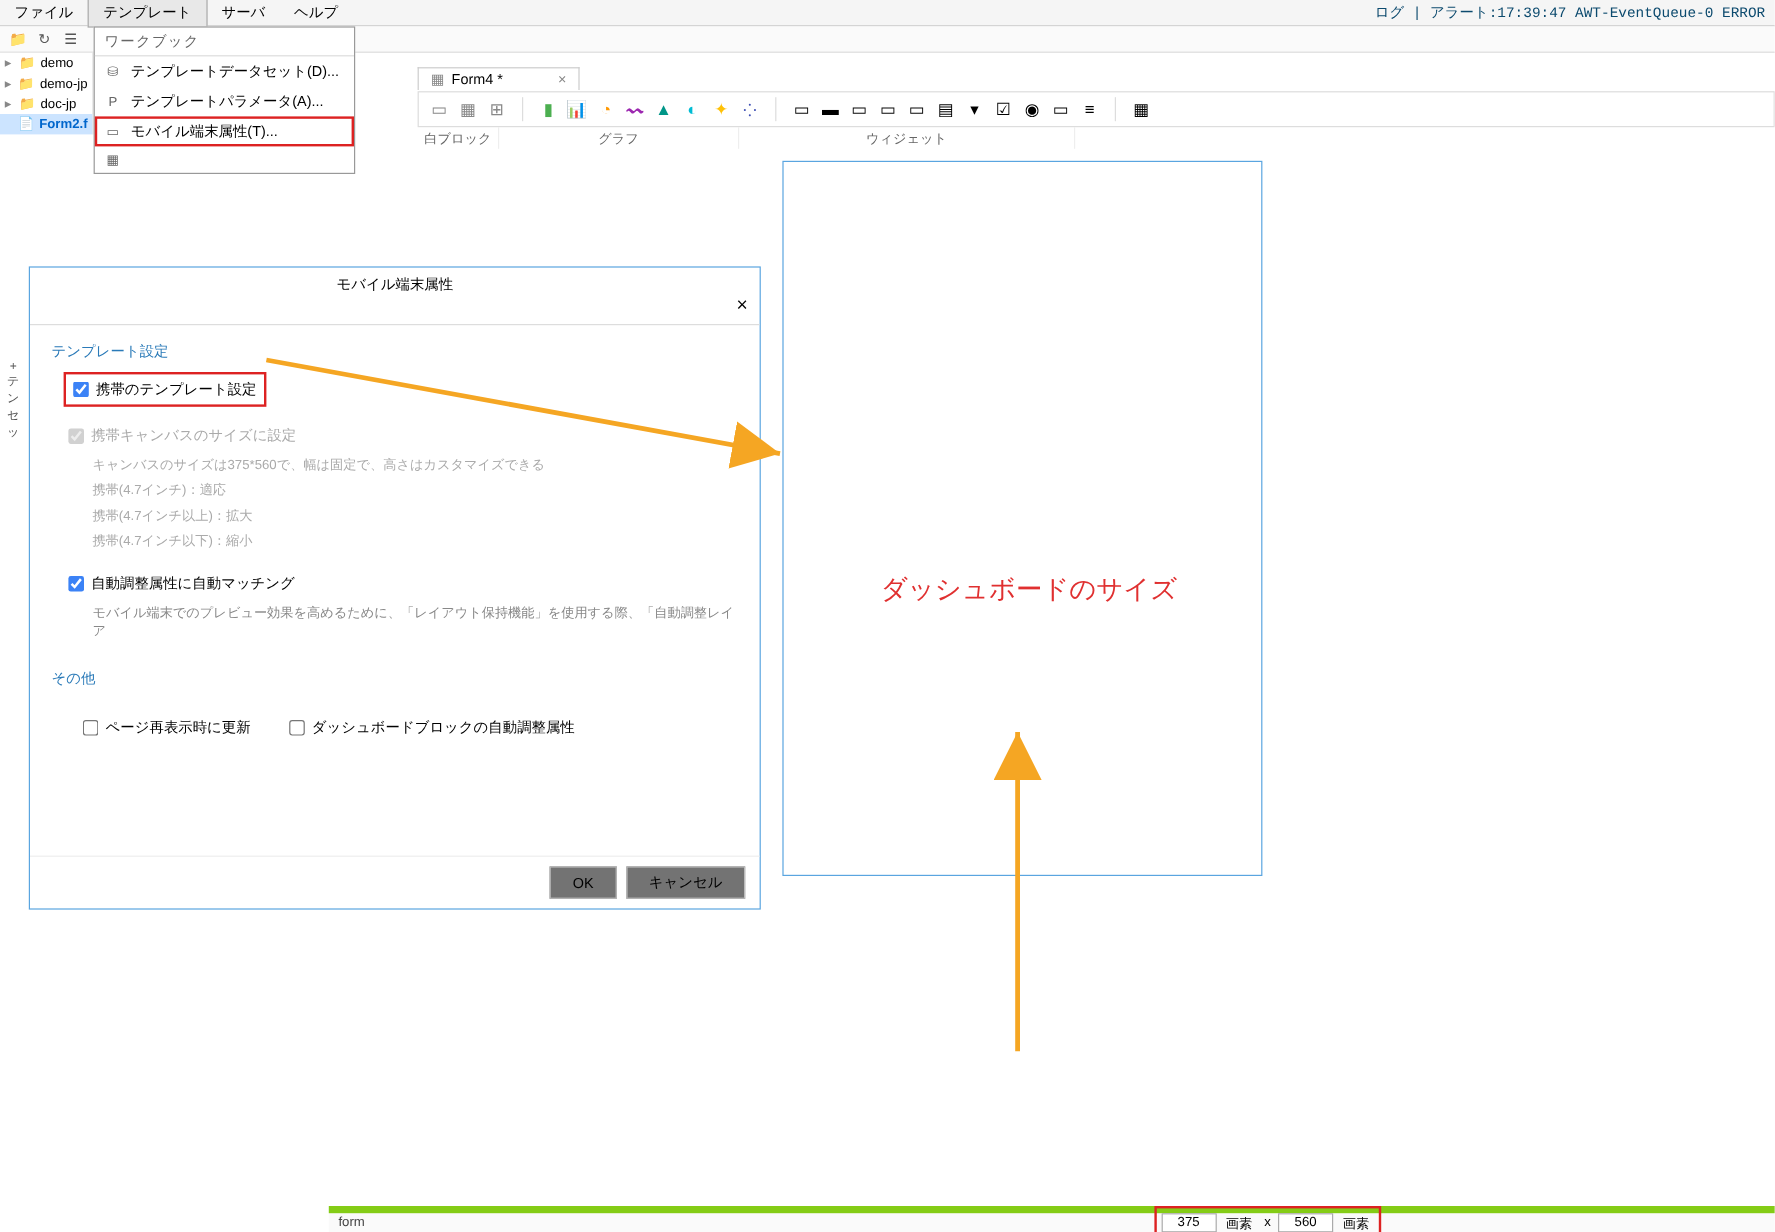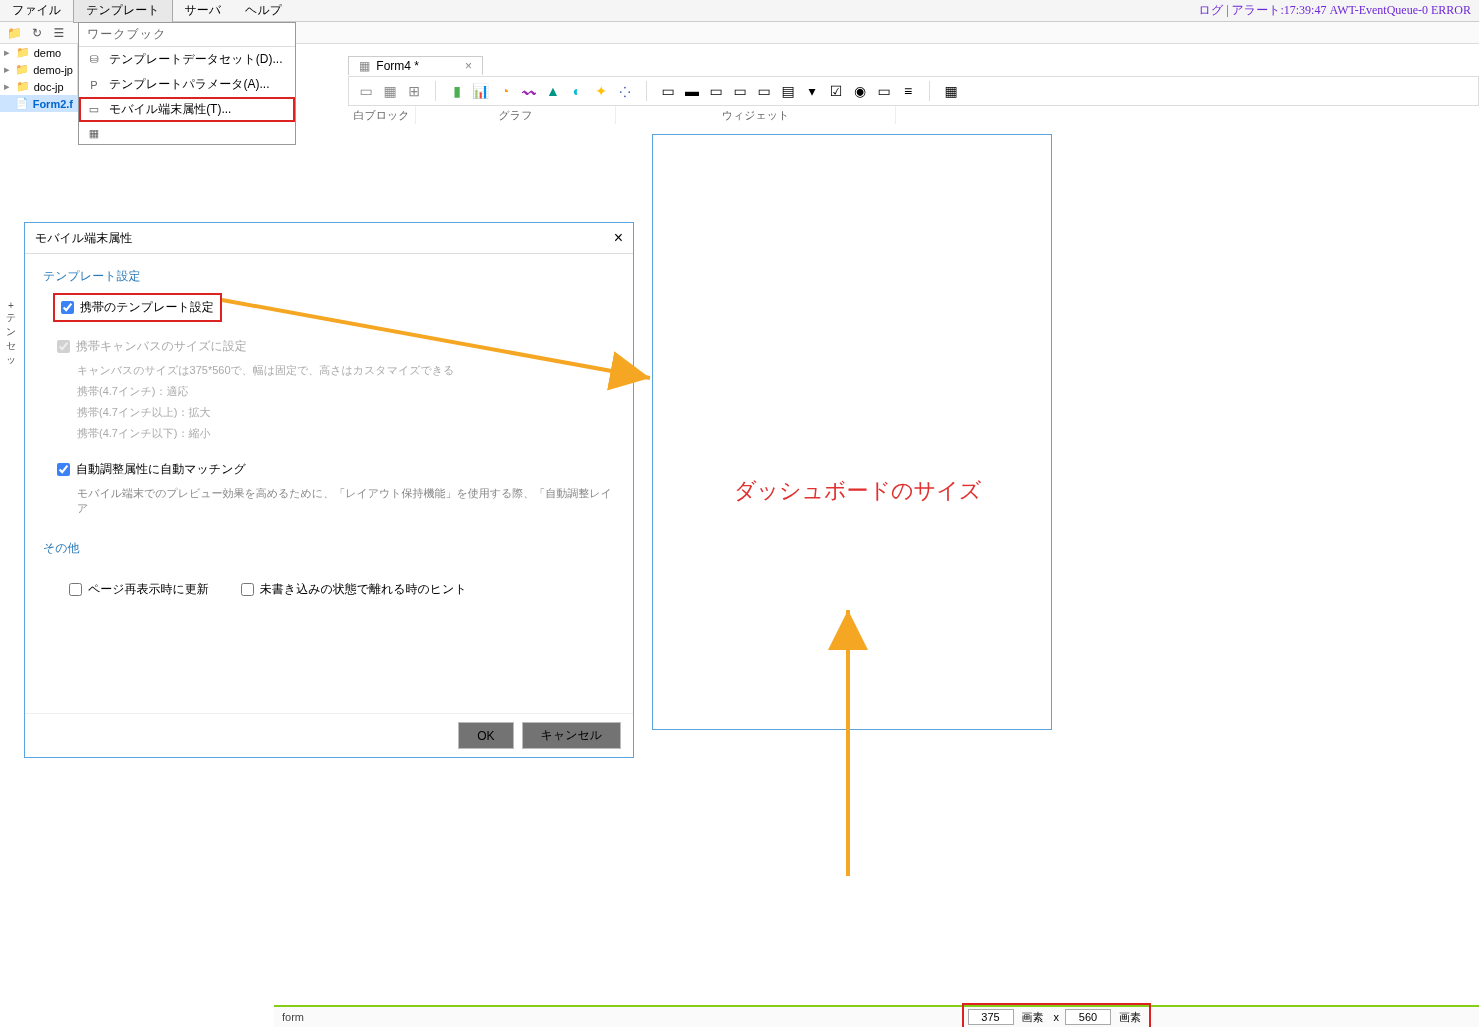--- a/index.html
+++ b/index.html
@@ -2,21 +2,21 @@
 <html><head>
 <meta charset="utf-8">
 <style>
 * { box-sizing: border-box; margin: 0; padding: 0; }
 body { font-family: "MS Gothic", "Meiryo", sans-serif; font-size: 12px; background: #fff; position: relative; width: 1479px; height: 1027px; overflow: hidden; }
 
 
 .menubar { display: flex; align-items: center; height: 22px; background: #f5f5f5; border-bottom: 1px solid #ccc; }
 .menubar .menu-item { padding: 3px 12px; cursor: pointer; }
 .menubar .menu-item.active { background: #e8e8e8; border: 1px solid #aaa; }
-.menubar .status { margin-left: auto; padding-right: 8px; font-family: Liberation Serif, serif; color: #6d28d9; }
+.menubar .status { margin-left: auto; padding-right: 8px; font-family: Liberation Mono, monospace; color: #0c4a6e; }
 
 
 .toolbar { display: flex; align-items: center; height: 22px; background: #fafafa; border-bottom: 1px solid #ddd; gap: 4px; padding: 0 6px; }
 .tb-btn { width: 18px; height: 16px; display: inline-flex; align-items: center; justify-content: center; color: #555; }
 
 
 .dropdown { position: absolute; top: 22px; left: 78px; width: 218px; background: #fff; border: 1px solid #999; z-index: 50; }
 .dropdown .dd-title { padding: 3px 8px; color: #666; border-bottom: 1px solid #ddd; letter-spacing: 1px; }
 .dropdown .dd-item { display: flex; align-items: center; padding: 4px 8px; gap: 8px; cursor: pointer; }
 .dropdown .dd-item.highlighted { outline: 2px solid #d22; outline-offset: -2px; }
@@ -46,38 +46,38 @@
 
 .canvas-area { position: absolute; top: 126px; left: 274px; right: 0; bottom: 22px; background: #fff; overflow: hidden; }
 .dashboard-frame { position: absolute; top: 8px; left: 378px; width: 400px; height: 596px; border: 1px solid #5aa5e0; background: #fff; }
 .dashboard-label { position: absolute; top: 350px; left: 460px; color: #e03030; font-size: 22px; font-family: "Meiryo", sans-serif; }
 
 
 .arrow-svg { position: absolute; pointer-events: none; z-index: 60; }
 
 
 .dialog { position: absolute; top: 222px; left: 24px; width: 610px; height: 536px; background: #fff; border: 1px solid #5aa5e0; z-index: 55; display: flex; flex-direction: column; }
-.dialog-title { display: flex; align-items: center; padding: 6px 10px; border-bottom: 1px solid #ddd; }
+.dialog-title { display: flex; align-items: center; padding: 6px 10px; border-bottom: 1px solid #ddd; flex-direction: column; }
 .dialog-title .close { margin-left: auto; font-size: 16px; cursor: pointer; }
 .dialog-body { flex: 1; padding: 14px 18px; overflow: hidden; position: relative; }
 .dialog-body .section-title { color: #2a7ab8; margin-bottom: 12px; }
 .dialog-body .check-row { display: flex; align-items: center; gap: 6px; margin-bottom: 8px; margin-left: 14px; }
 .dialog-body .check-row.boxed { outline: 2px solid #d22; outline-offset: 2px; padding: 2px 4px; display: inline-flex; }
 .dialog-body .sub-text { margin-left: 34px; color: #aaa; font-size: 11px; margin-bottom: 6px; }
 .dialog-body .desc { margin-left: 34px; color: #888; font-size: 11px; margin-top: 4px; }
 .dialog-body .other-row { margin-left: 14px; display: flex; gap: 20px; }
 .dialog-footer { padding: 8px 12px; display: flex; justify-content: flex-end; gap: 8px; border-top: 1px solid #eee; }
 .dialog-footer button { padding: 4px 18px; background: #737373; border: 1px solid #bbb; cursor: pointer; font-size: 12px; }
 
 
 .left-strip { position: absolute; top: 300px; left: 2px; width: 18px; font-size: 10px; color: #555; }
 .left-strip div { writing-mode: horizontal-tb; text-align: center; }
 
 
-.statusbar { position: absolute; bottom: 0; left: 274px; right: 0; height: 22px; border-top: 2px solid #84cc16; background: #fafafa; display: flex; align-items: center; padding: 0 8px; font-size: 11px; }
+.statusbar { position: absolute; bottom: 0; left: 274px; right: 0; height: 22px; border-top: 6px solid #84cc16; background: #fafafa; display: flex; align-items: center; padding: 0 8px; font-size: 11px; }
 .statusbar .form-label { color: #444; }
 .size-inputs { position: absolute; right: 330px; display: flex; align-items: center; gap: 4px; outline: 2px solid #d22; padding: 1px 4px; }
 .size-inputs input { width: 46px; text-align: center; border: 1px solid #aaa; padding: 1px 2px; font-size: 11px; }
 .size-inputs .unit { padding: 4px 4px; }
 .size-inputs .mult { padding: 0 2px; }
 
 input[type=checkbox] { accent-color: #3b82f6; }
 input[type=checkbox]:disabled { accent-color: #999; }
 </style>
 </head>
@@ -225,21 +225,21 @@
     <div style="height:24px"></div>
     <div class="section-title">その他</div>
 
     <div class="other-row">
       <label class="check-row" style="margin:12px">
         <input type="checkbox" style="">
         <span>ページ再表示時に更新</span>
       </label>
       <label class="check-row" style="margin:0">
         <input type="checkbox" style="">
-        <span>未書き込みの状態で離れる時のヒント</span>
+        <span>ダッシュボードブロックの自動調整属性</span>
       </label>
     </div>
   </div>
   <div class="dialog-footer">
     <button>OK</button>
     <button>キャンセル</button>
   </div>
 </div>
 
 <svg class="arrow-svg" style="top:0;left:0;width:1479px;height:1027px">

